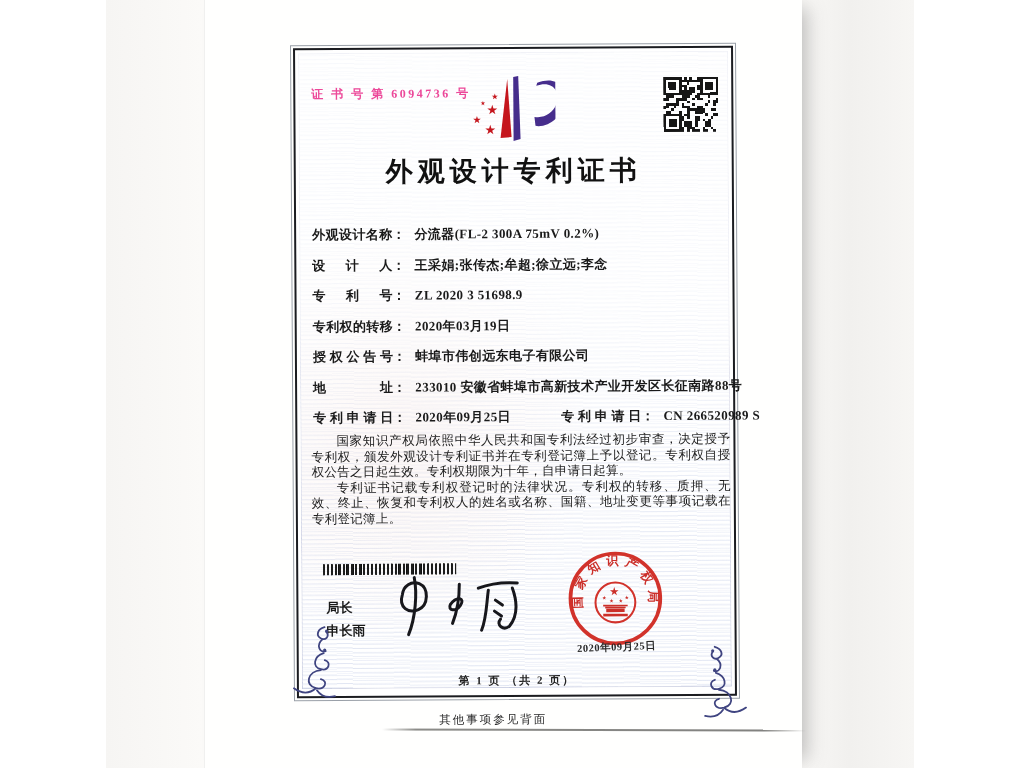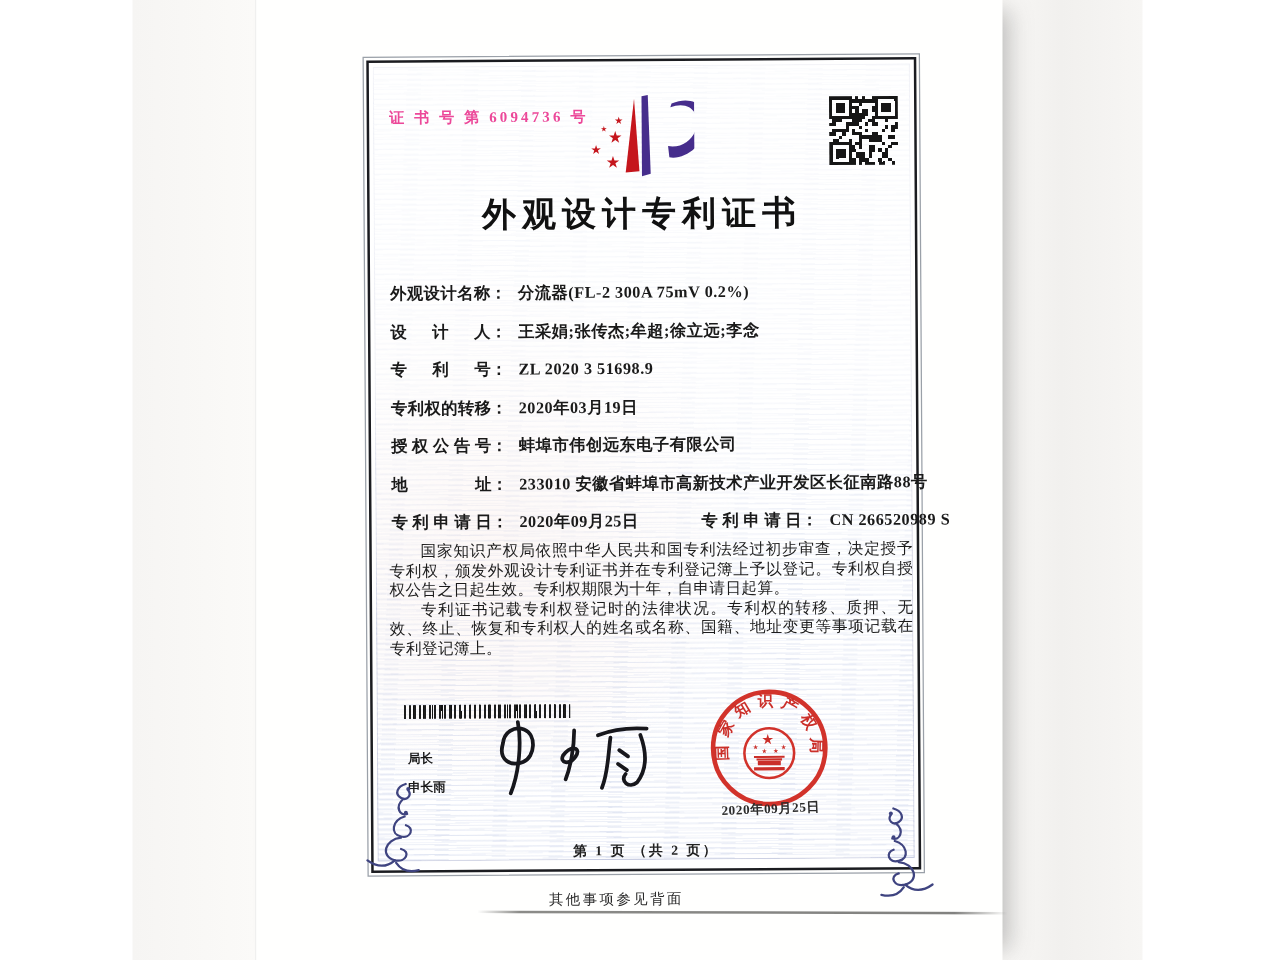--- a/index.html
+++ b/index.html
@@ -66,21 +66,21 @@
     position:absolute;left:14px;width:419px;top:384px;
     font-size:12.5px;line-height:15.6px;text-align:justify;color:#1c1c1c;
   }
   .body-text p{margin:0;text-indent:2em;letter-spacing:.3px;}
   .barcode{
     position:absolute;left:25px;top:514px;width:133px;height:11px;
     background:
       repeating-linear-gradient(90deg,#1d1d1d 0 1.5px,transparent 1.5px 4px),
       repeating-linear-gradient(90deg,#111 0 1px,transparent 1px 7.5px);
   }
-  .bureau{position:absolute;left:28px;top:546px;font-size:10px;line-height:23px;font-weight:600;}
+  .bureau{position:absolute;left:28px;top:546px;font-size:13px;line-height:23px;font-weight:600;}
   .signature{position:absolute;left:90px;top:524px;width:145px;height:66px;}
   .seal{position:absolute;left:268px;top:501px;width:98px;height:98px;opacity:.93;}
   .seal-date{
     position:absolute;left:272px;top:592px;width:92px;text-align:center;
     font-size:10.5px;font-weight:700;color:#2b2b2b;transform:rotate(-2deg);letter-spacing:.5px;
   }
   .orn{position:absolute;width:46px;height:84px;}
   .orn-left{left:-8px;top:574px;}
   .orn-right{left:404px;top:596px;transform:scaleX(-1);}
   .page-num{

